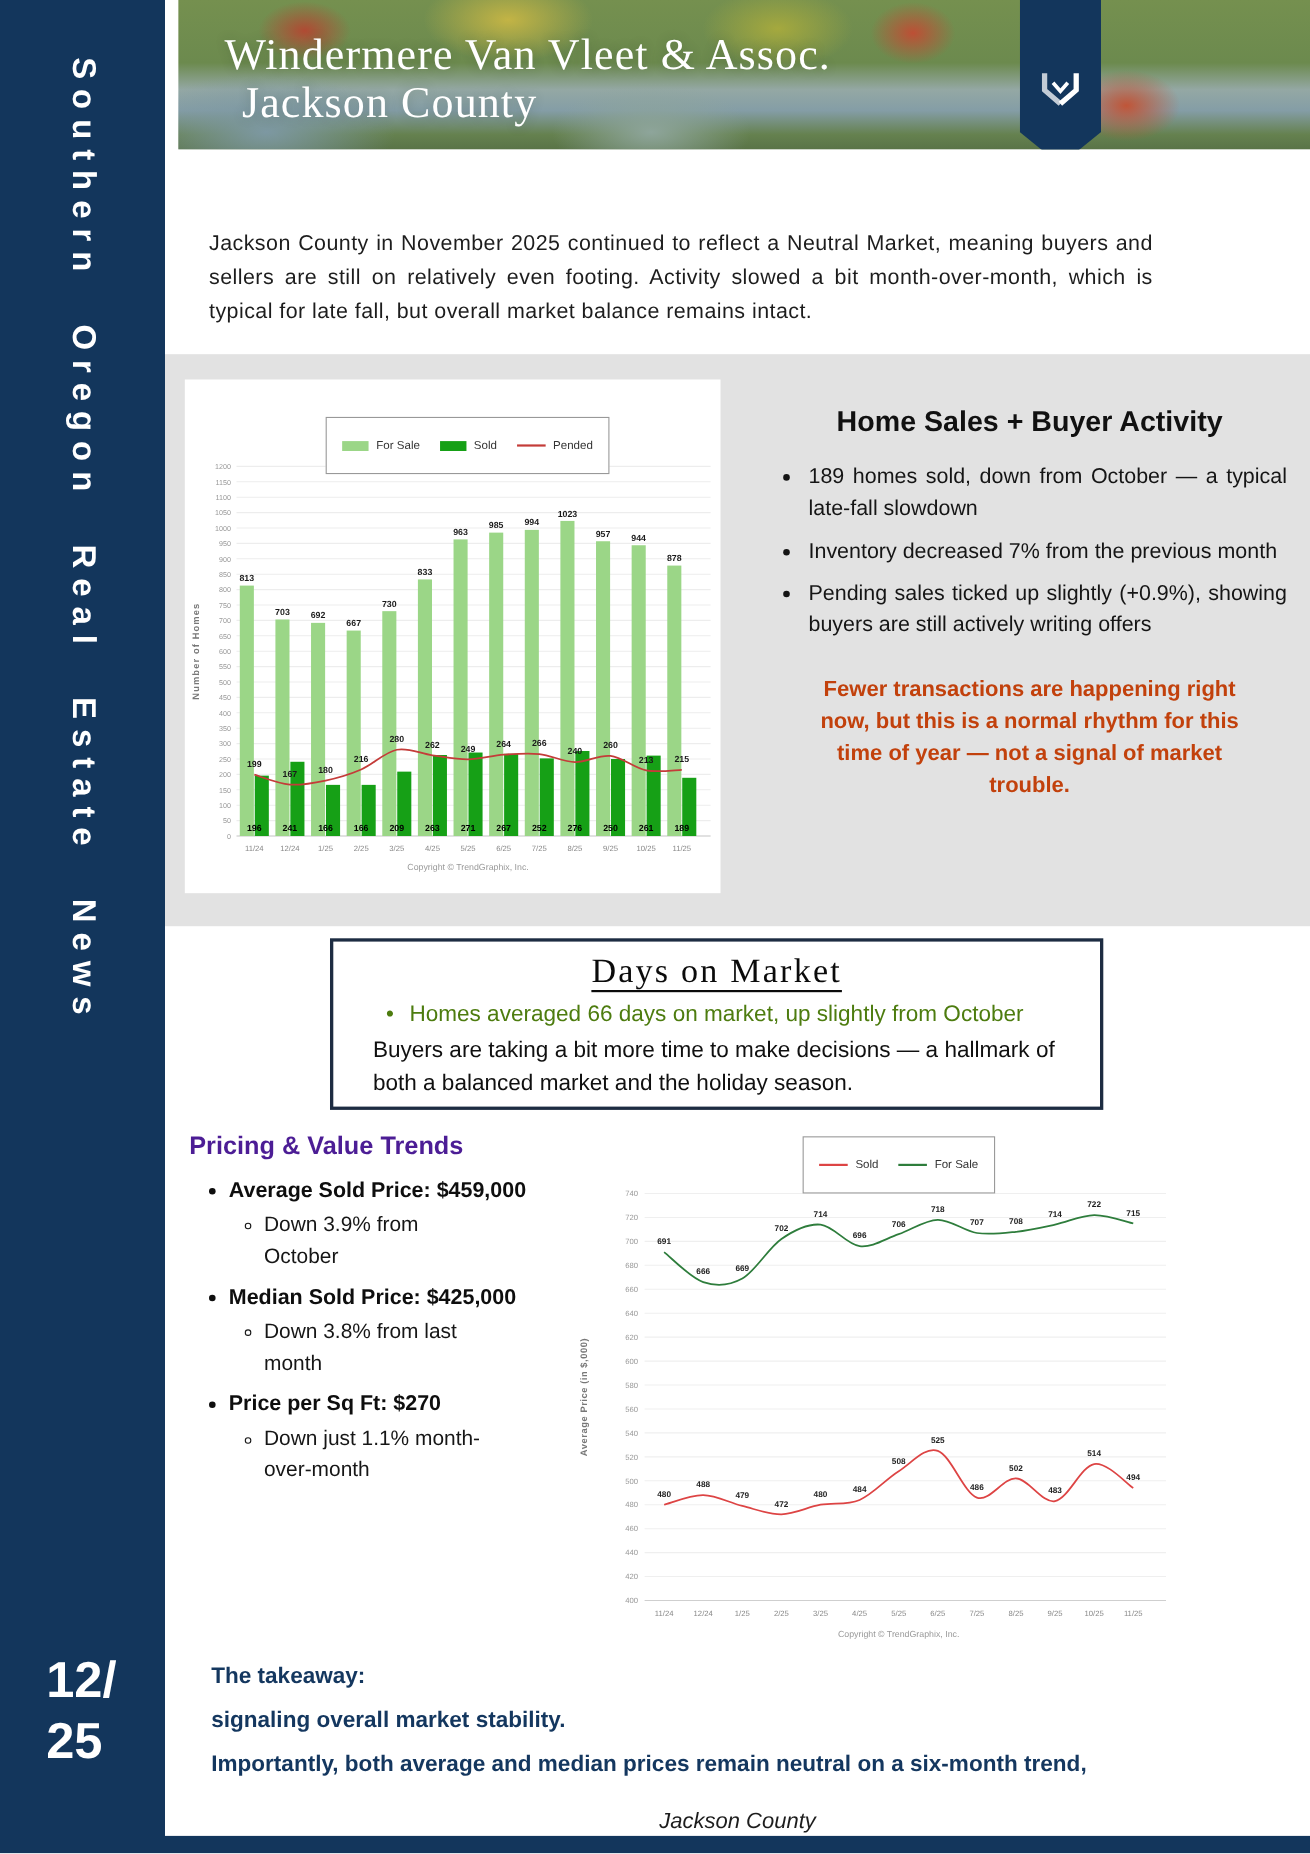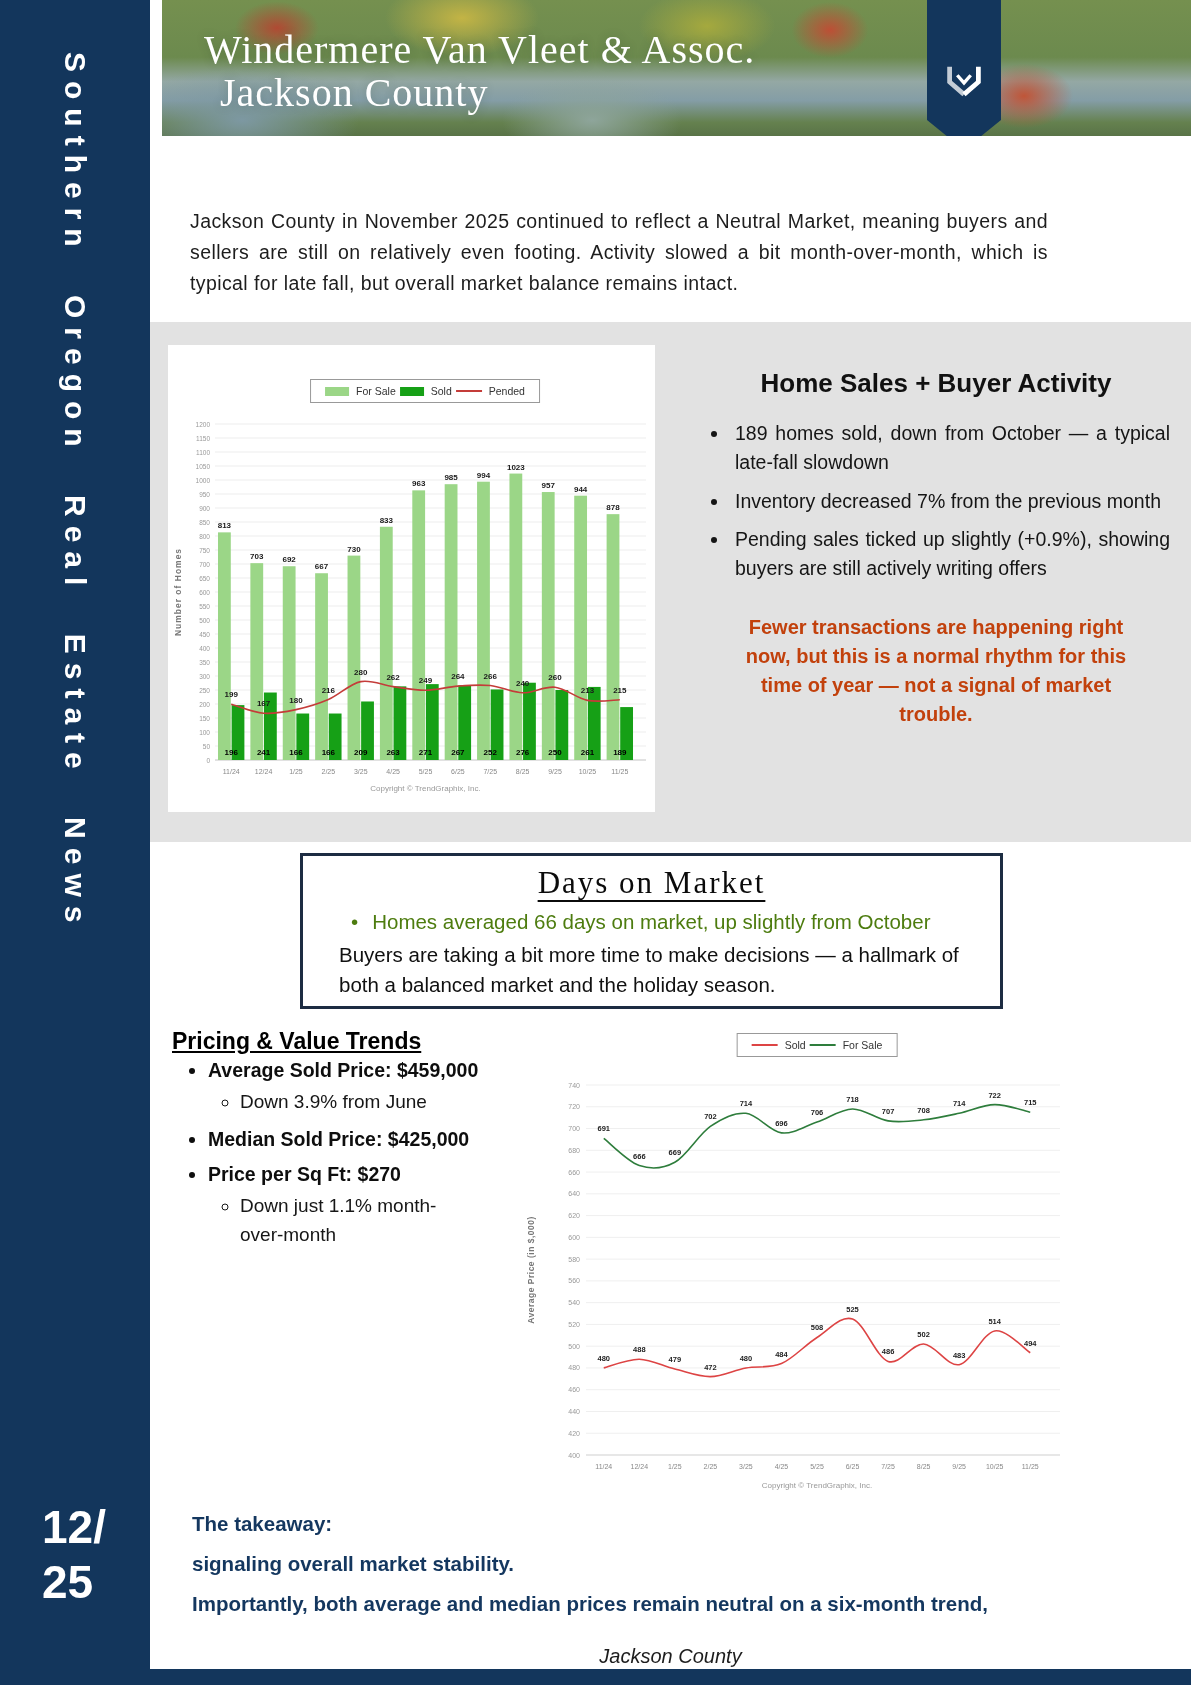--- a/index.html
+++ b/index.html
@@ -35,22 +35,22 @@
 
   
   .mood-title{position:absolute;left:190px;top:154px;width:860px;text-align:center;
     font-family:"Liberation Serif",serif;font-weight:normal;font-size:39px;letter-spacing:3px;color:#0d0d0d;margin:0;}
   .mood-body{position:absolute;left:190px;top:206px;width:858px;margin:0;
     font-size:19.5px;line-height:1.58;color:#1d1d1d;text-align:justify;letter-spacing:.4px;}
 
   
   .gray-band{position:absolute;left:150px;top:322px;width:1041px;height:520px;background:#e2e2e2;}
   .chart-box{position:absolute;left:18px;top:23px;width:487px;height:467px;background:#fff;}
-  .chart-legend{position:absolute;display:flex;gap:4px;align-items:center;border:1px solid #999;
-    background:#fff;padding:5px 14px;font-size:10.5px;color:#333;transform:translateX(-50%);white-space:nowrap;}
+  .chart-legend{position:absolute;display:flex;gap:18px;align-items:center;border:1px solid #999;
+    background:#fff;padding:19px 14px;font-size:10.5px;color:#333;transform:translateX(-50%);white-space:nowrap;}
   #legend0{top:34px;left:257px;}
   #legend1{top:18px;left:297px;}
   .lg-item{display:inline-flex;align-items:center;}
   .lg-sw{display:inline-block;margin-right:7px;}
   .lg-rect{width:24px;height:9px;}
   .lg-line{width:26px;height:0;border-top:2px solid #000;}
   svg text{font-family:"Liberation Sans",sans-serif;}
 
   .sales-col{position:absolute;left:552px;top:46px;width:468px;}
   .sales-col h2{margin:0 0 20px;text-align:center;font-size:26px;color:#111;}
@@ -64,21 +64,21 @@
     border:3px solid #1d2c42;box-sizing:border-box;}
   .dom-title{margin:9px 0 9px;text-align:center;font-family:"Liberation Serif",serif;font-weight:normal;
     font-size:31px;letter-spacing:2px;color:#0b0b0b;
     text-decoration:underline;text-decoration-thickness:2px;text-underline-offset:7px;}
   .dom-bullet{font-size:20.5px;color:#4d7c0f;padding-left:48px;}
   .dom-bullet .b{margin-right:14px;}
   .dom-body{font-size:20.5px;color:#101010;padding:6px 26px 0 36px;line-height:1.45;}
 
   
   .pricing{position:absolute;left:172px;top:1028px;width:336px;}
-  .pricing h2{margin:0 0 0;font-size:23px;color:#000000;text-decoration:underline;}
+  .pricing h2{margin:0 0 12px;font-size:23px;color:#4c1d95;}
   .pricing>ul{margin:0;padding-left:36px;font-size:19.5px;font-weight:bold;color:#0e0e0e;line-height:1.55;}
   .pricing>ul>li{margin-bottom:5px;}
   .pricing ul ul{margin:3px 0 7px;padding-left:32px;list-style-type:circle;
     font-weight:normal;font-size:19px;color:#161616;line-height:1.5;}
   .pricing ul ul li{max-width:208px;margin-bottom:2px;}
 
   
   .line-chart-box{position:absolute;left:520px;top:1015px;width:545px;height:485px;background:#fff;}
 
   
@@ -283,24 +283,27 @@
     <h2 class="dom-title">Days on Market</h2>
     <div class="dom-bullet"><span class="b">•</span><span>Homes averaged 66 days on market, up slightly from October</span></div>
     <div class="dom-body">Buyers are taking a bit more time to make decisions — a hallmark of both a balanced market and the holiday season.</div>
   </section>
 
   <section class="pricing">
     <h2>Pricing &amp; Value Trends</h2>
     <ul>
       <li><span>Average Sold Price: $459,000</span>
         <ul>
-            <li>Down 3.9% from June</li>
+            <li>Down 3.9% from October</li>
           </ul>
       </li>
       <li><span>Median Sold Price: $425,000</span>
+        <ul>
+            <li>Down 3.8% from last month</li>
+          </ul>
       </li>
       <li><span>Price per Sq Ft: $270</span>
         <ul>
             <li>Down just 1.1% month-over-month</li>
           </ul>
       </li>
     </ul>
   </section>
 
   <section class="line-chart-box">

